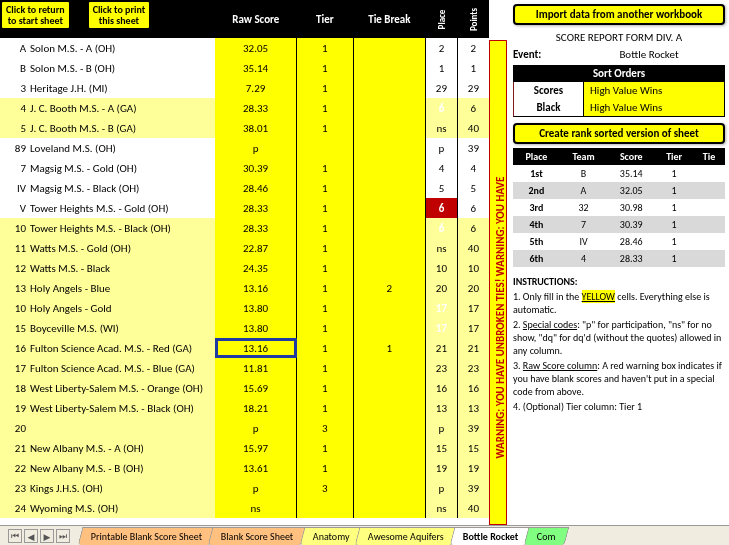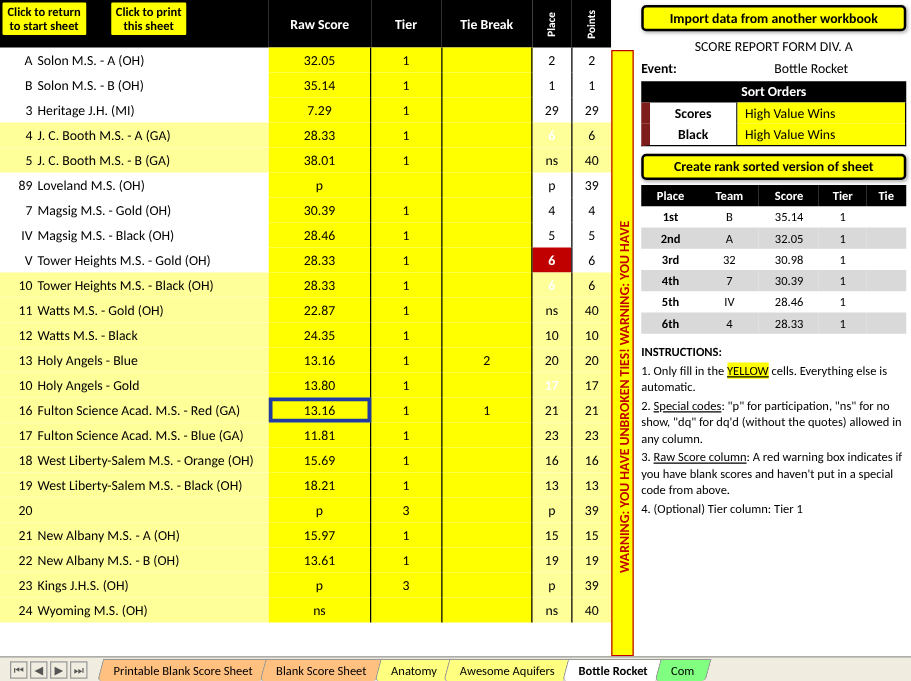--- a/index.html
+++ b/index.html
@@ -35,21 +35,21 @@
 .sidewarn { position: absolute; left: 0; top: 40px; bottom: 0; width: 18px; background: #ffff00; border: 1px solid #c00000; overflow: hidden; }
 .sidewarn div { transform: rotate(-90deg); transform-origin: center; white-space: nowrap; font-weight: bold; color: #c00000; font-size: 11px; position: absolute; bottom: 200px; left: -200px; width: 420px; text-align: center; }
 .sidecontent { margin-left: 20px; padding: 2px 4px; }
 .sidebtn { background: #ffff00; border: 2px solid #000; border-radius: 4px; padding: 2px 6px; font-weight: bold; font-size: 11px; text-align: center; margin: 2px 0; cursor: pointer; box-shadow: 1px 1px 3px rgba(0,0,0,0.3); }
 .rpttitle { font-weight: normal; text-align: center; font-size: 11px; padding: 4px 0 2px; }
 .evrow { display: flex; padding: 2px 0; }
 .evrow .l { font-weight: bold; width: 60px; text-align: left; }
 .evrow .v { flex: 1; text-align: center; }
 .sortbox { margin-top: 2px; }
 .sorthd { background: #000; color: #fff; font-weight: bold; text-align: center; padding: 2px; }
-.sortrow { display: flex; border-left: 7px solid #7f1d1d; border-right: 1px solid #000; }
+.sortrow { display: flex; border-left: 1px solid #7f1d1d; border-right: 1px solid #000; }
 .sortrow:last-child { border-bottom: 1px solid #000; }
 .sortrow .sl { width: 70px; padding: 2px 6px; font-weight: bold; text-align: center; border-right: 1px solid #000; }
 .sortrow .sv { flex: 1; background: #ffff00; padding: 2px 6px; }
 
 .ranktbl { width: 100%; border-collapse: collapse; margin-top: 4px; }
 .ranktbl th { background: #000; color: #fff; font-weight: bold; padding: 2px 4px; font-size: 10px; text-align: center; }
 .ranktbl td { padding: 2px 4px; text-align: center; font-size: 10px; }
 .ranktbl tr.even td { background: #d9d9d9; }
 .ranktbl td:first-child { font-weight: bold; }
 
@@ -191,20 +191,28 @@
           <tr class="hlrow">
             <td><span class="rn">13</span>Holy Angels - Blue</td>
             <td class="ycell">13.16</td>
             <td class="ycell">1</td>
             <td class="ycell">2</td>
             <td class="">20</td>
             <td class="pt">20</td>
           </tr>
           <tr class="hlrow">
             <td><span class="rn">10</span>Holy Angels - Gold</td>
+            <td class="ycell">13.80</td>
+            <td class="ycell">1</td>
+            <td class="ycell"></td>
+            <td class="redplace">17</td>
+            <td class="pt">17</td>
+          </tr>
+          <tr class="hlrow">
+            <td><span class="rn">15</span>Boyceville M.S. (WI)</td>
             <td class="ycell">13.80</td>
             <td class="ycell">1</td>
             <td class="ycell"></td>
             <td class="redplace">17</td>
             <td class="pt">17</td>
           </tr>
           <tr class="hlrow">
             <td><span class="rn">16</span>Fulton Science Acad. M.S. - Red (GA)</td>
             <td class="ycell sel">13.16</td>
             <td class="ycell">1</td>

